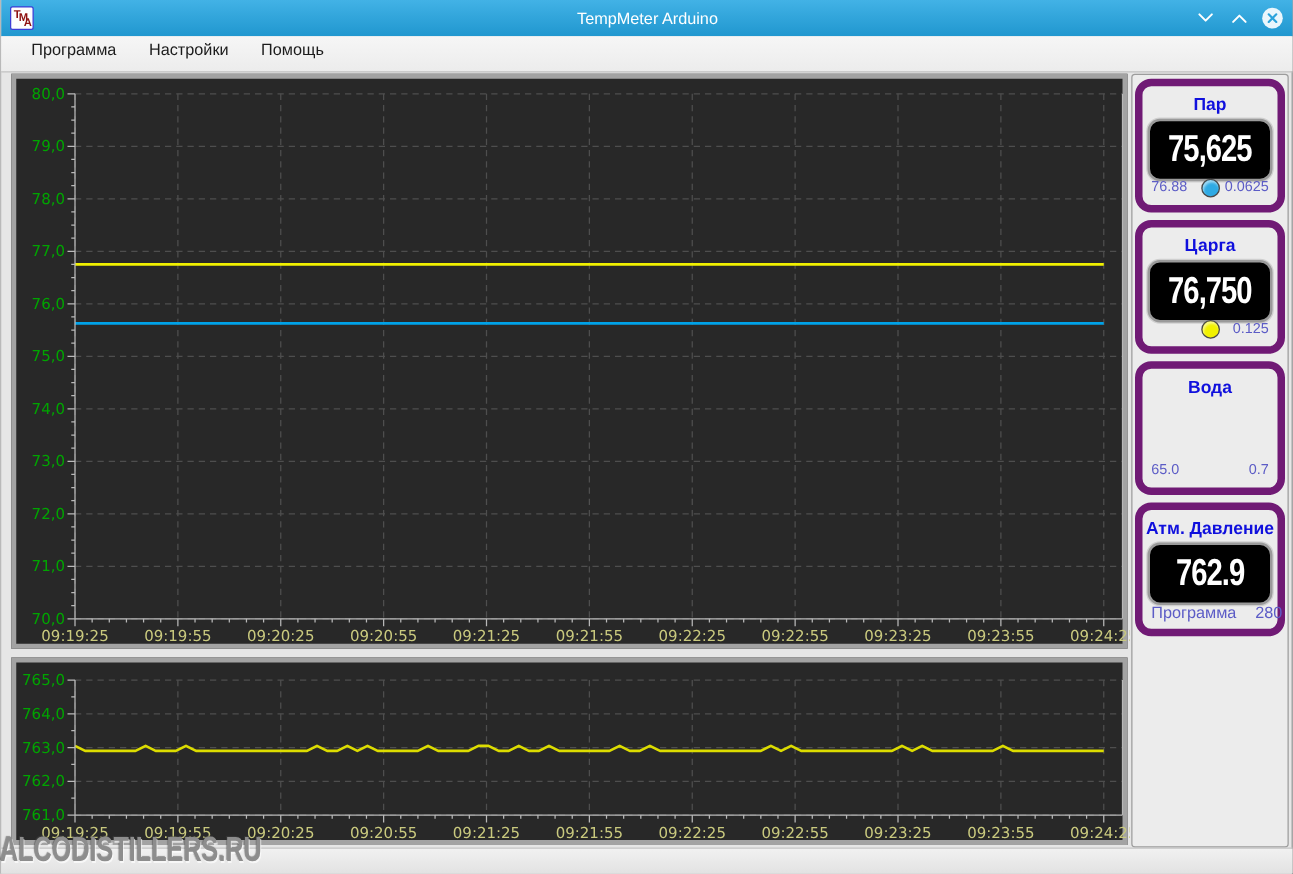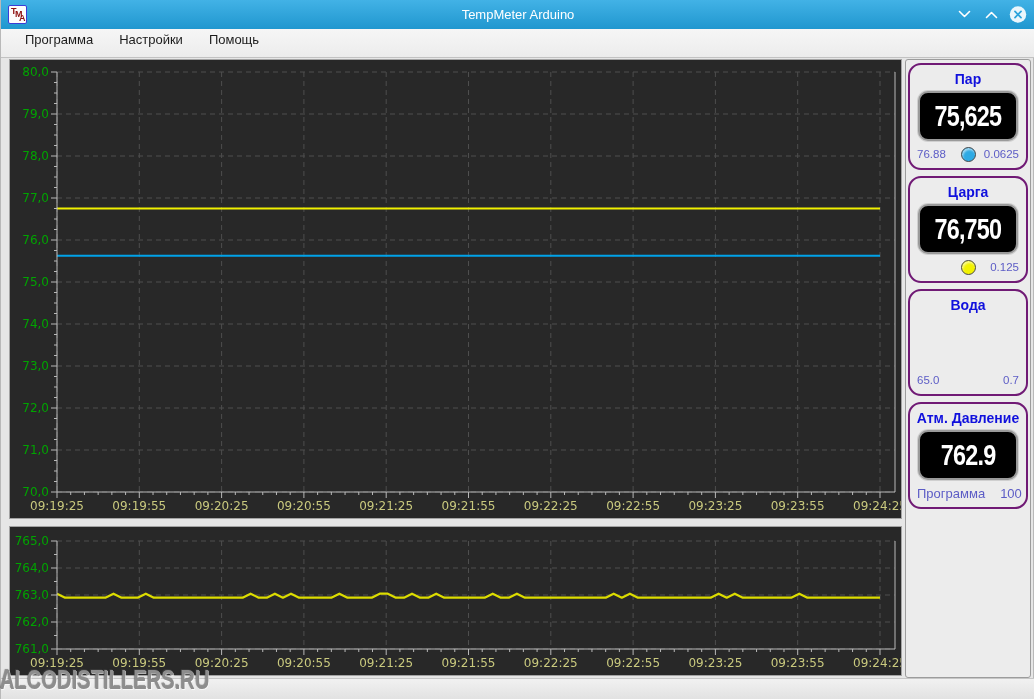--- a/index.html
+++ b/index.html
@@ -24,30 +24,30 @@
   .win-btn { width:18px; height:18px; display:flex; align-items:center; justify-content:center; cursor:default; }
 
   
   .menubar { position:absolute; left:0; top:29px; width:1034px; height:29px;
              background:linear-gradient(#F6F6F6,#ECECEC); border-bottom:1px solid #C2C2C2;
              display:flex; }
   .menu-item { margin-left:22px; font-size:13px; color:#1C1C1C; padding:3px 2px; }
 
   
   .chart-panel { position:absolute; left:8px; width:893px; background:#282828;
-                 border:1px solid #a3a3a3; }
+                 border:4px solid #a3a3a3; }
   .chart-panel.main { top:59px; height:460px; }
   .chart-panel.pressure { top:526px; height:150px; }
   svg text { font-family:"DejaVu Sans", sans-serif; }
 
   
   .sidebar { position:absolute; left:904px; top:59px; width:126px; height:619px;
              background:#ECECEC; border:1px solid #9C9C9C; border-radius:3px; padding:3px 2px; }
   .card { width:120px; height:107px; margin:0 auto 6px auto; background:#ECECEC;
-          border:2px solid #701a75; border-radius:13px; position:relative; }
+          border:6px solid #701a75; border-radius:13px; position:relative; }
   .card-title { text-align:center; margin-top:6px; font-size:14px; font-weight:bold; color:#1010DD; }
   .lcd { width:100px; height:50px; margin:4px auto 0 auto; background:#000;
          border:2px solid #9A9A9A; border-radius:10px; box-shadow:0 0 0 1px #CFCFCF;
          display:flex; align-items:center; justify-content:center; overflow:hidden; }
   .lcd span { color:#FFFFFF; font-weight:bold; font-size:30px; letter-spacing:-1px;
               transform:scaleX(.78); white-space:nowrap; }
   .card-row { position:absolute; left:0; right:0; bottom:5px; height:18px; padding:0 7px;
               display:grid; grid-template-columns:1fr auto 1fr; align-items:center; }
   .small { font-size:11.5px; font-weight:normal; color:#5C5CC6; }
   .small.left  { text-align:left; }
@@ -407,21 +407,21 @@
     </div>
 
     <div class="card">
       <div class="card-title">Атм. Давление</div>
       <div class="lcd">
           <span>762.9</span>
         </div>
       <div class="card-row big">
         <span class="small left">Программа</span>
         <span class="led" style="visibility: hidden;"></span>
-        <span class="small right">100</span>
+        <span class="small right">280</span>
       </div>
     </div>
 
   </div>
 
   <div class="statusbar"></div>
 
   <div class="watermark">ALCODISTILLERS.RU</div>
 
 </div>

